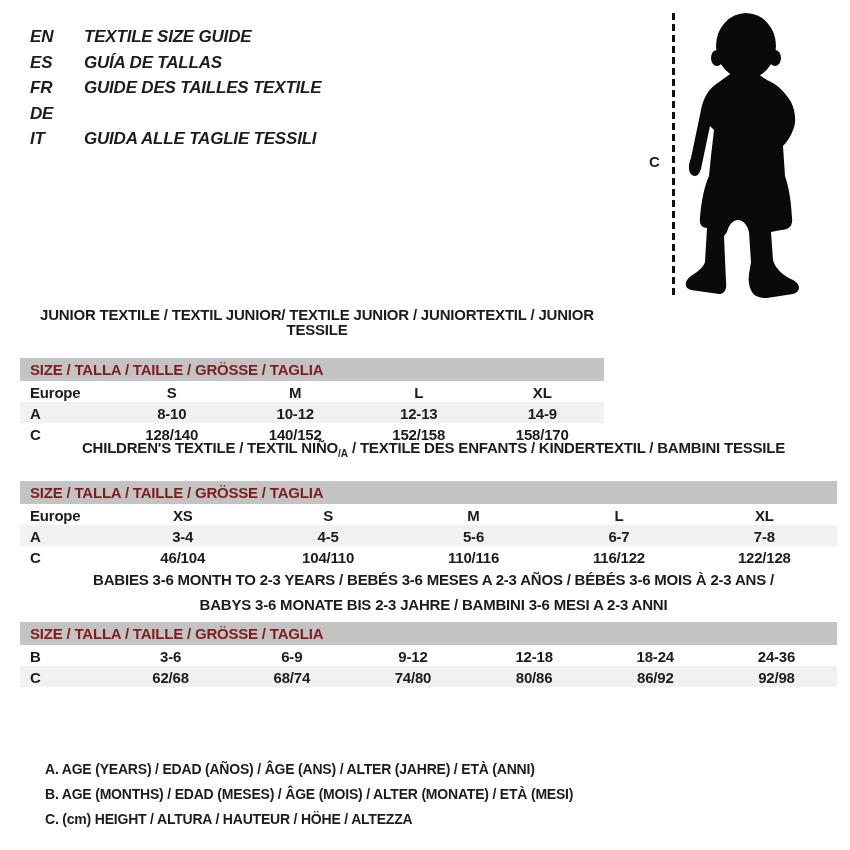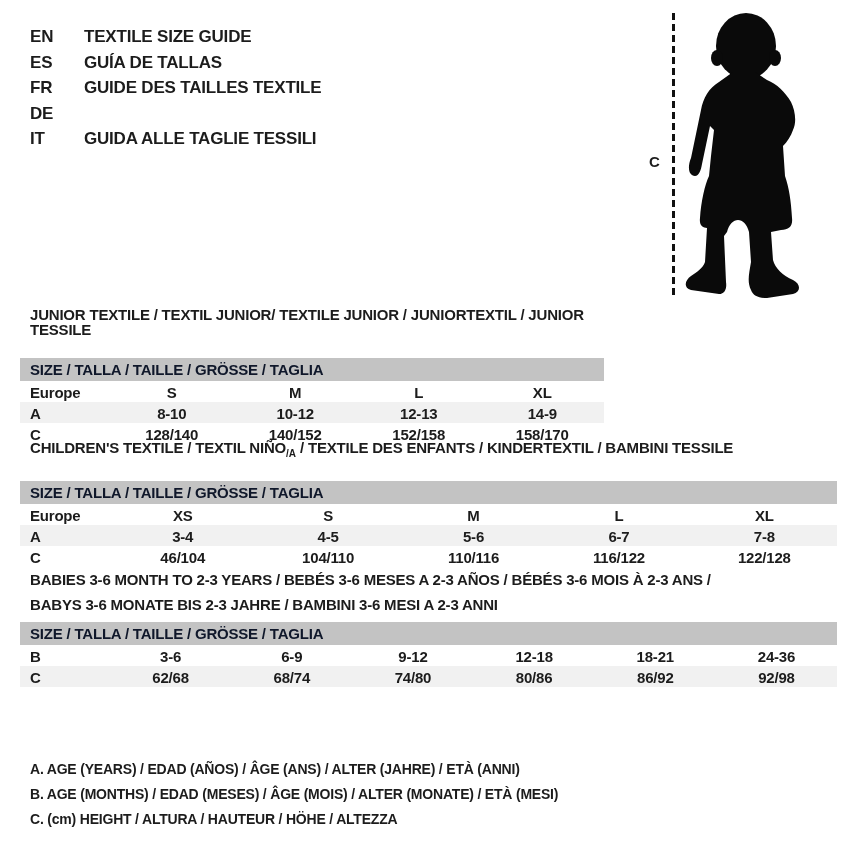--- a/index.html
+++ b/index.html
@@ -3,47 +3,47 @@
 <meta charset="utf-8">
 <style>
   html,body{margin:0;padding:0;background:#ffffff;}
   .canvas{
     position:relative;width:850px;height:850px;background:#ffffff;overflow:hidden;
     font-family:"Liberation Sans","DejaVu Sans",sans-serif;font-weight:bold;color:#1c1c1c;
     letter-spacing:-0.2px;
   }
   
   .langs{position:absolute;left:30px;top:24px;}
-  .lang-row{display:flex;line-height:25.5px;font-size:17px;}
+  .lang-row{display:flex;line-height:25.5px;font-size:17px;font-style:italic;}
   .lang-code{width:54px;}
   
   .figure{position:absolute;left:645px;top:6px;width:200px;height:300px;margin:0;}
   .measure-c{position:absolute;left:4px;top:147px;font-size:15px;}
   .dash-line{position:absolute;left:27px;top:7px;width:3px;height:282px;
     background:repeating-linear-gradient(to bottom,#111 0 7px,transparent 7px 11px);}
   .figure svg{position:absolute;left:38px;top:0;}
   
   .size-section{position:absolute;left:20px;}
-  .sec-heading{margin:0 0 0 10px;font-size:15px;line-height:15px;}
+  .sec-heading{margin:0 0 0 10px;font-size:15px;line-height:15px;text-align:center;}
   #sec-junior{top:307px;width:584px;}
   #sec-junior .size-bar{margin-top:21px;}
   #sec-children{top:440px;width:817px;}
   #sec-children .size-bar{margin-top:20px;}
   #sec-babies{top:567px;width:817px;}
   #sec-babies .sec-heading{line-height:25px;}
   #sec-babies .size-bar{margin-top:5px;}
   .size-bar{height:23px;line-height:23px;padding-left:10px;background:var(--bar-bg,#c3c3c3);
-    font-size:15px;color:#0f172a;}
+    font-size:15px;color:#7f1d1d;}
   .trow{display:flex;height:21px;line-height:23px;font-size:15px;}
   .trow.shaded{background:var(--stripe-bg,#f1f1f1);}
   .rlabel{width:80px;padding-left:10px;}
   .cell{flex:1;text-align:center;}
   sub{font-size:10px;letter-spacing:0;}
   
-  .notes{position:absolute;left:30px;top:757px;}
+  .notes{position:absolute;left:45px;top:757px;}
   .notes .note-line{line-height:25px;font-size:14px;}
 </style>
 </head>
 <body>
 
 <div class="canvas">
 
   <section class="langs">
     <div class="lang-row">
       <span class="lang-code">EN</span>
@@ -152,21 +152,21 @@
       <span style="display:block">BABYS 3-6 MONATE BIS 2-3 JAHRE / BAMBINI 3-6 MESI A 2-3 ANNI</span>
     </h2>
     <div class="size-bar">SIZE / TALLA / TAILLE / GRÖSSE / TAGLIA</div>
     <div class="rows">
         <div class="trow">
           <span class="rlabel">B</span>
           <span class="cell">3-6</span>
           <span class="cell">6-9</span>
           <span class="cell">9-12</span>
           <span class="cell">12-18</span>
-          <span class="cell">18-21</span>
+          <span class="cell">18-24</span>
           <span class="cell">24-36</span>
         </div>
         <div class="trow shaded">
           <span class="rlabel">C</span>
           <span class="cell">62/68</span>
           <span class="cell">68/74</span>
           <span class="cell">74/80</span>
           <span class="cell">80/86</span>
           <span class="cell">86/92</span>
           <span class="cell">92/98</span>

